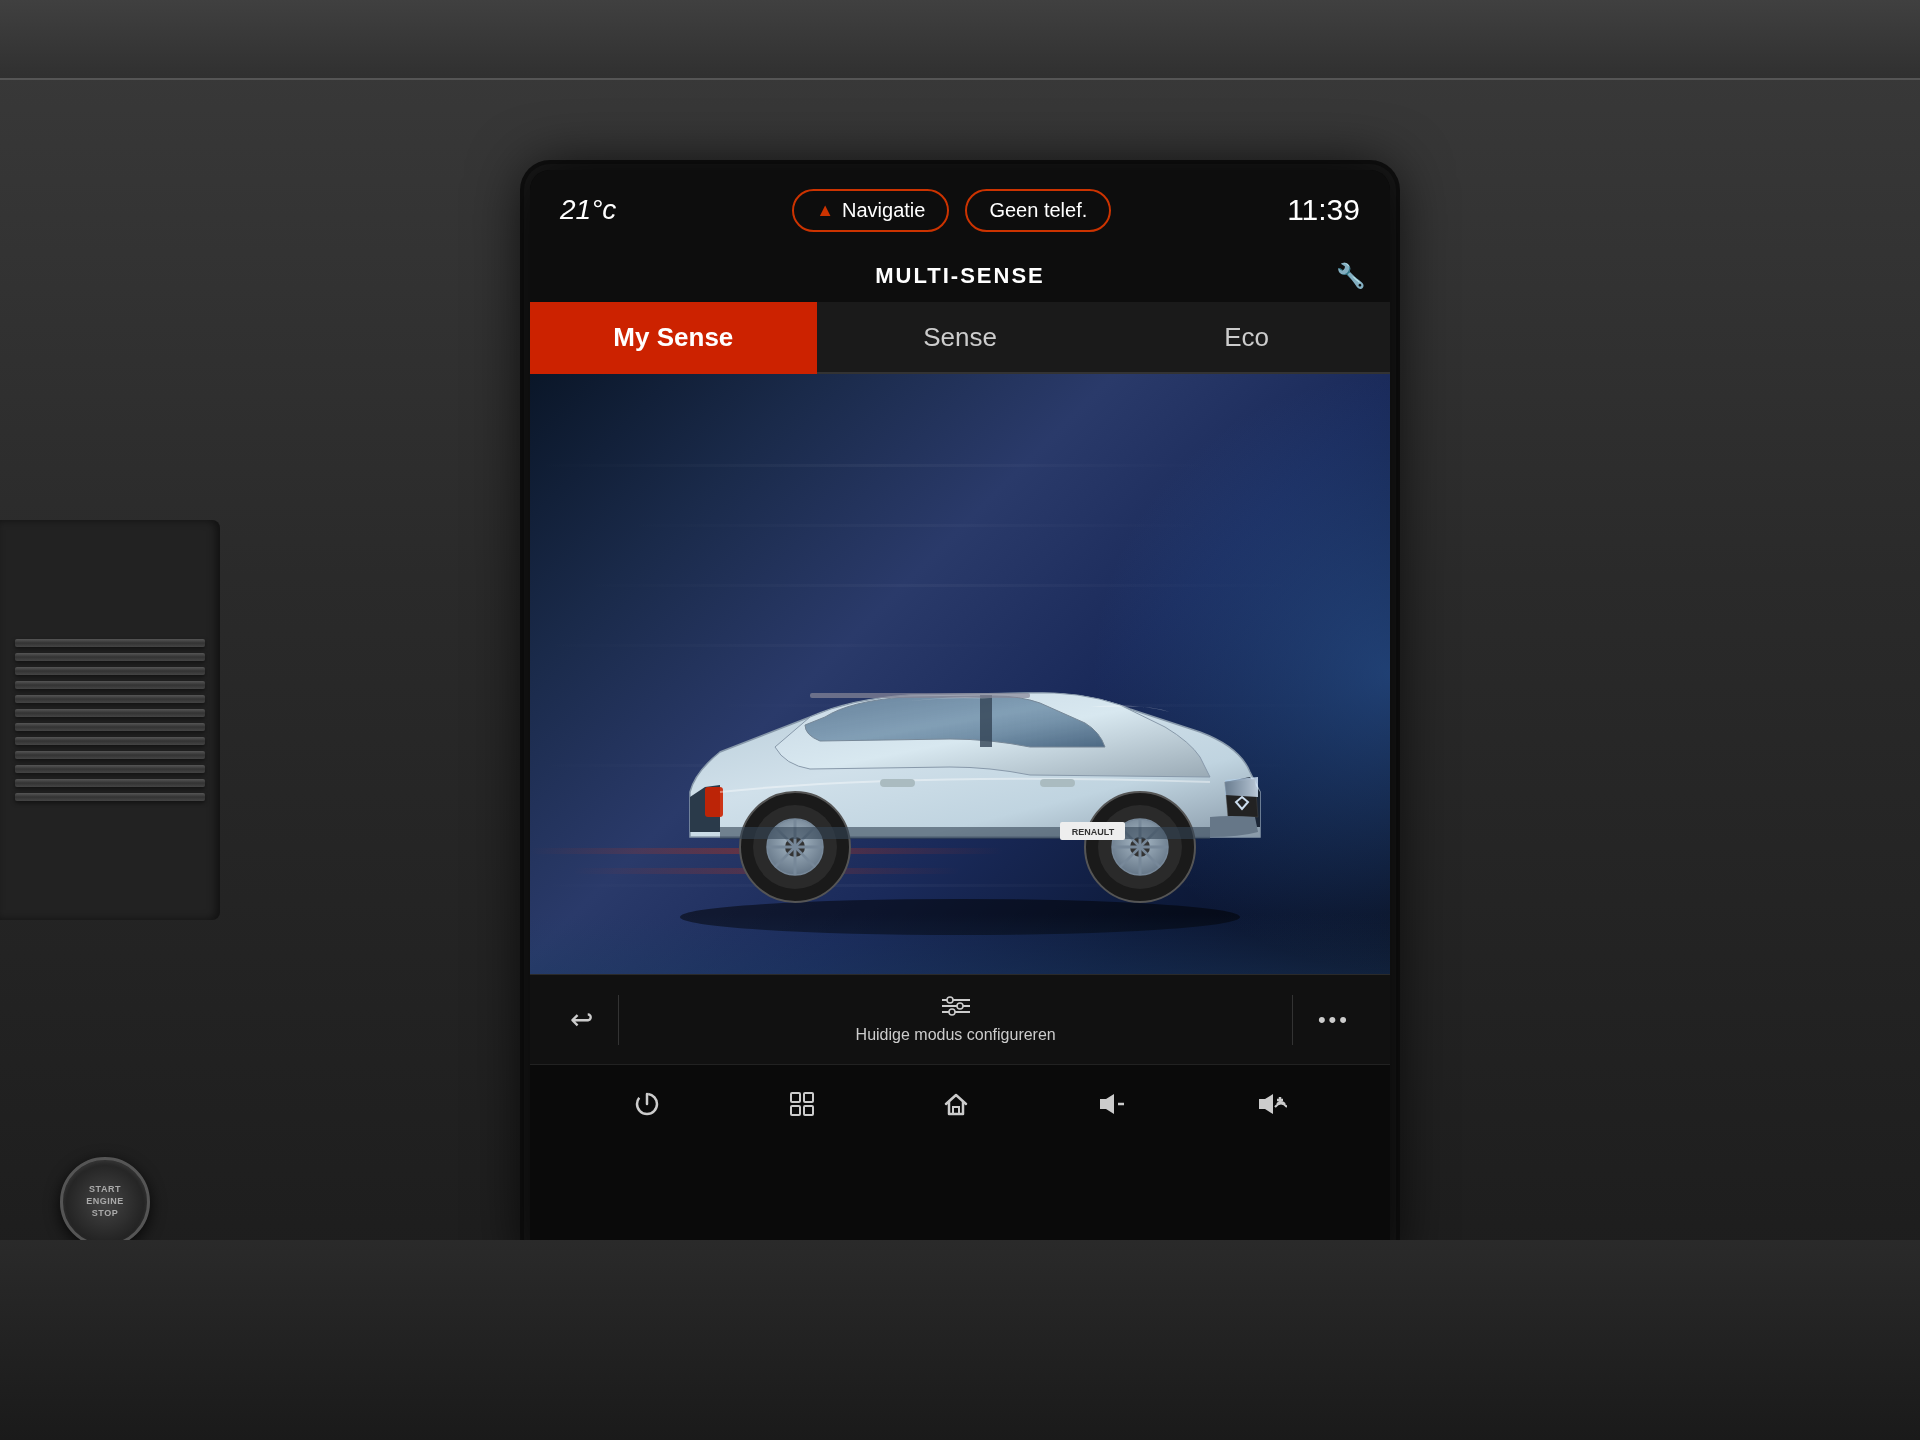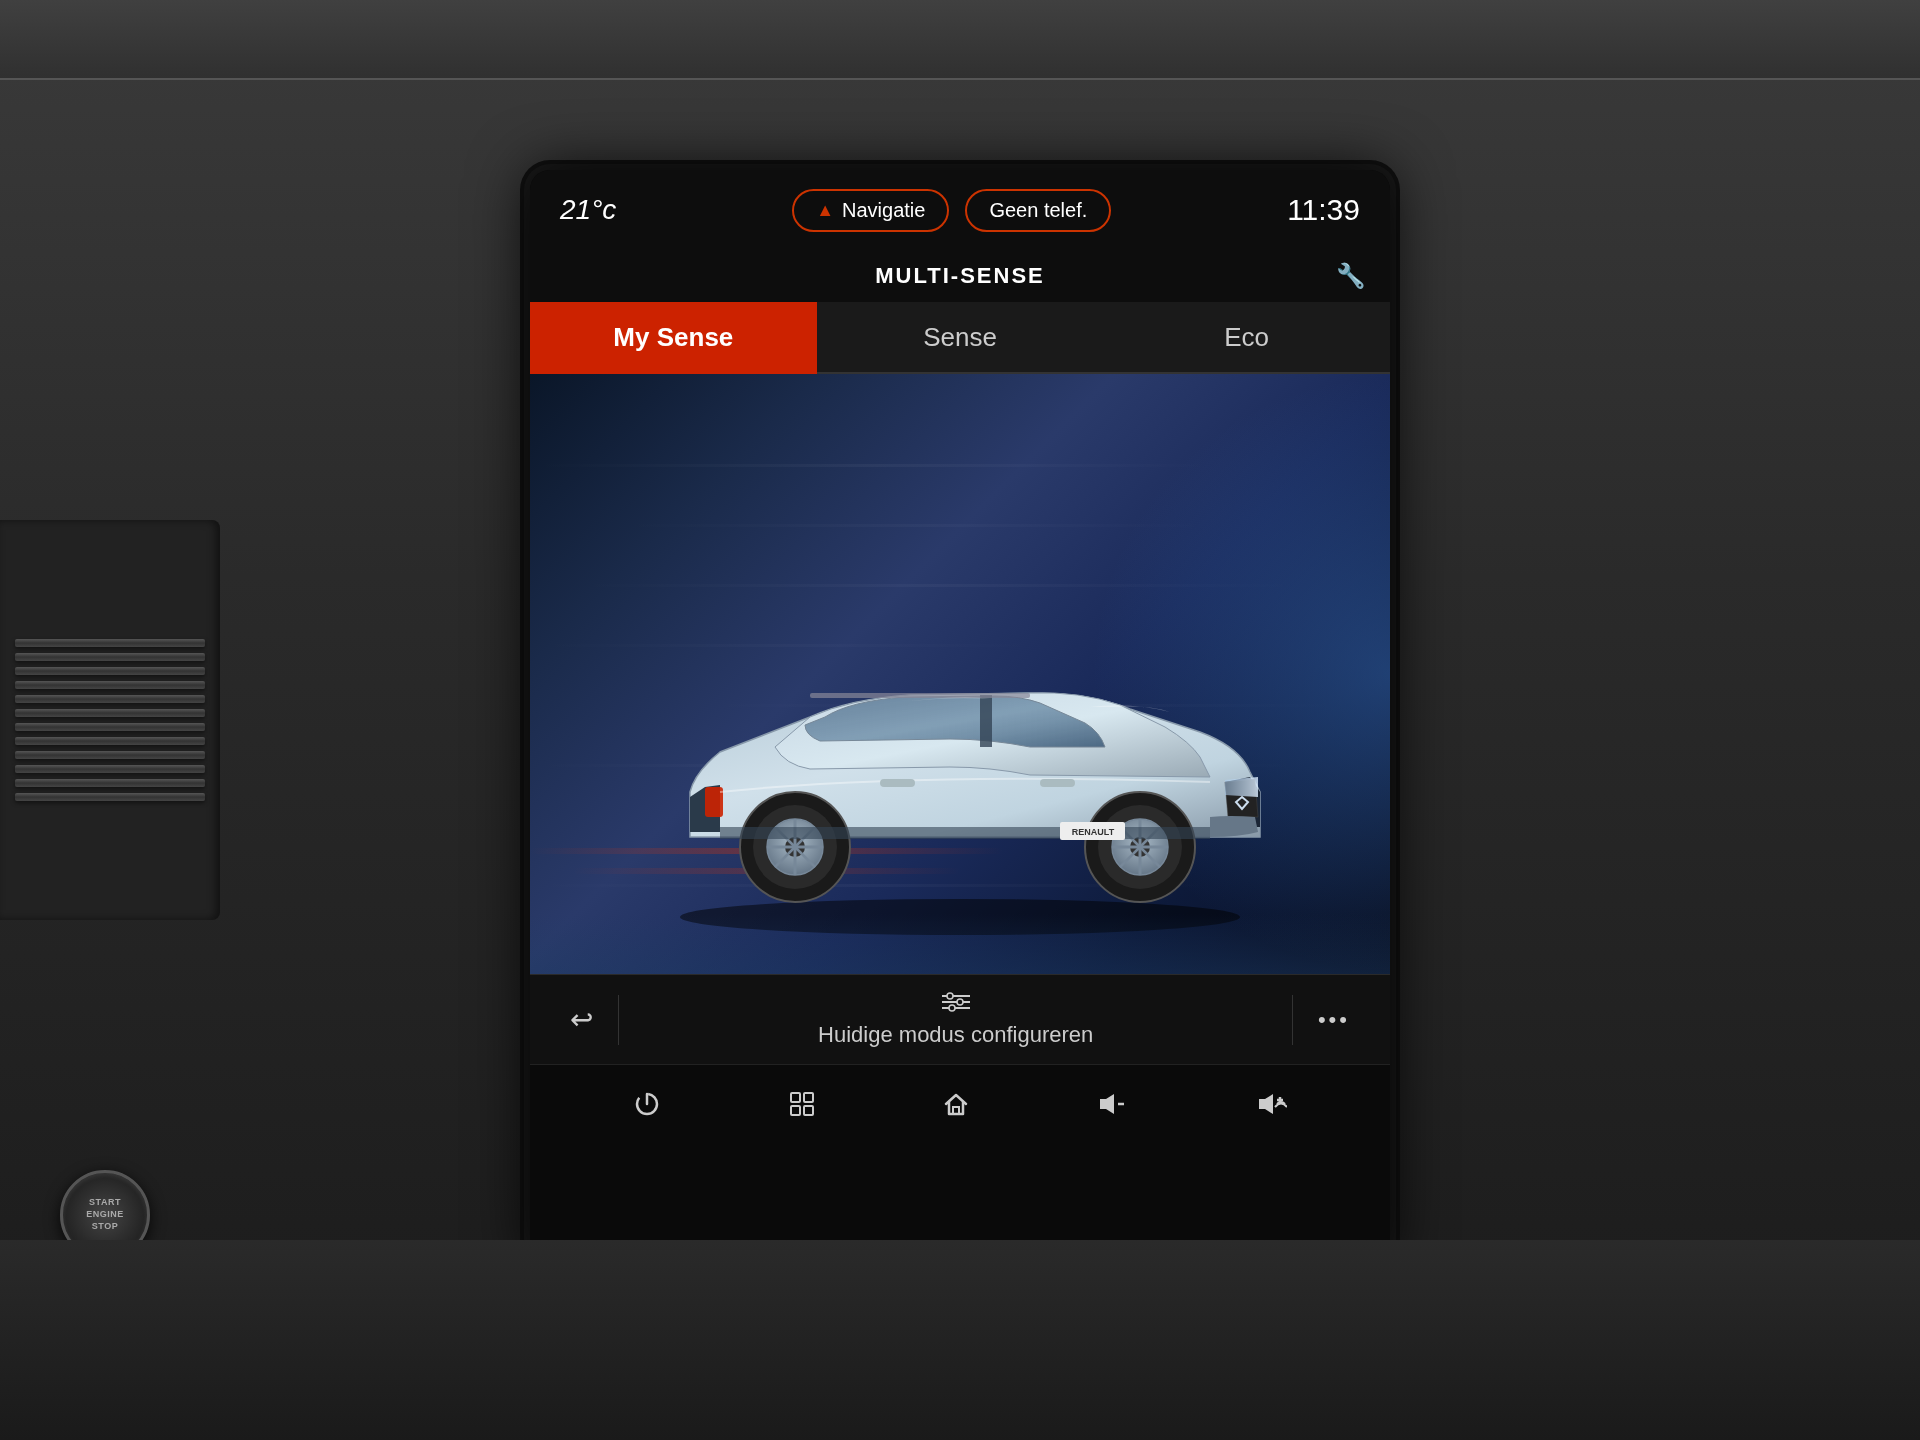--- a/index.html
+++ b/index.html
@@ -47,21 +47,21 @@
       height: 8px;
       background: linear-gradient(180deg, #555 0%, #333 50%, #444 100%);
       border-radius: 2px;
       box-shadow: 0 2px 4px rgba(0,0,0,0.5);
     }
 
     
     .start-button {
       position: absolute;
       left: 60px;
-      bottom: 180px;
+      bottom: 193px;
       width: 90px;
       height: 90px;
       border-radius: 50%;
       background: radial-gradient(circle, #444 0%, #222 70%, #111 100%);
       border: 3px solid #555;
       box-shadow: 0 4px 15px rgba(0,0,0,0.8), inset 0 2px 4px rgba(255,255,255,0.1);
       display: flex;
       flex-direction: column;
       align-items: center;
       justify-content: center;
@@ -279,21 +279,21 @@
       gap: 4px;
     }
 
     .configure-icon {
       color: #cccccc;
       font-size: 22px;
     }
 
     .configure-text {
       color: #cccccc;
-      font-size: 22px;
+      font-size: 16px;
     }
 
     
     .system-bar {
       height: 85px;
       background: #0a0a0a;
       display: flex;
       align-items: center;
       justify-content: space-around;
       padding: 0 40px;

